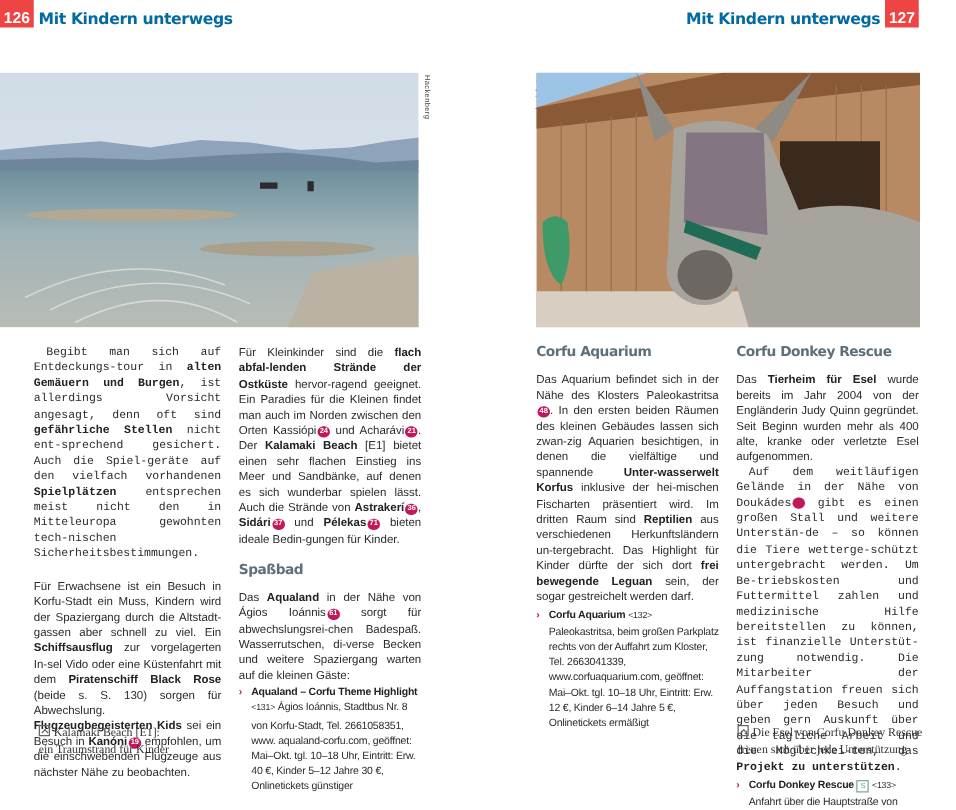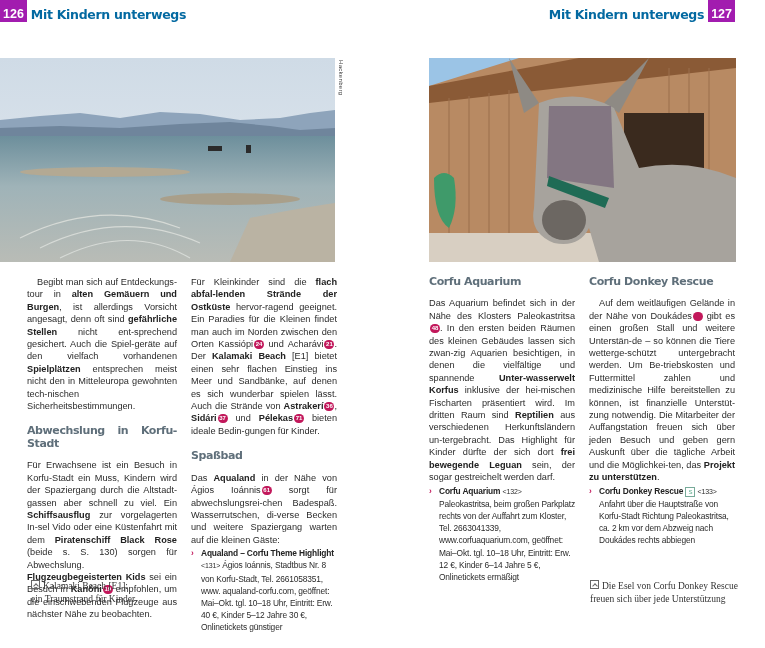--- a/index.html
+++ b/index.html
@@ -1,29 +1,29 @@
 <!DOCTYPE html>
 <html><head>
 <meta charset="utf-8">
 <style>
   html,body{margin:0;padding:0;background:#fff;}
   body{width:765px;height:648px;position:relative;overflow:hidden;font-family:"Liberation Sans",sans-serif;color:#2b2b2b;}
   .page{position:absolute;top:0;height:648px;}
   .left{left:0;width:382px;}
   .right{left:382px;width:383px;}
   .hdr{position:absolute;top:0;height:22px;display:flex;align-items:flex-end;}
-  .pnum{background:#a21caf;color:#fff;font-weight:bold;font-size:12.5px;padding:9px 3px 2px 3px;line-height:11px;}
+  .pnum{background:#ef4444;color:#fff;font-weight:bold;font-size:12.5px;padding:9px 3px 2px 3px;line-height:11px;}
   .htitle{color:#0369a1;font-weight:bold;font-size:12.5px;line-height:13px;padding:0 4px 1px 4px;font-family:"DejaVu Sans",sans-serif;letter-spacing:-0.3px;}
   .left .hdr{left:0;}
   .right .hdr{right:30px;}
   .photo{position:absolute;overflow:hidden;}
   .credit{position:absolute;font-size:6px;color:#444;writing-mode:vertical-rl;letter-spacing:0.3px;}
   .col{position:absolute;font-size:9.2px;line-height:12.4px;text-align:justify;hyphens:manual;}
   .col p{margin:0;}
-  .ind{text-indent:10px;}
+  .ind{text-indent:10px;font-family:Liberation Mono, monospace;}
   .col b{font-weight:bold;color:#222;}
   h3{margin:0 0 9px 0;font-size:11px;font-weight:bold;color:#5f6f7a;font-family:"DejaVu Sans",sans-serif;letter-spacing:-0.4px;}
   .spacer{height:13px;}
   .poi{display:inline-block;width:10px;height:9px;border-radius:5px;background:#c2185b;color:#fff;font-size:6px;line-height:9px;text-align:center;font-weight:bold;vertical-align:1px;margin-left:1px;}
   .info{font-size:8.4px;line-height:12.2px;font-family:"Liberation Sans",sans-serif;letter-spacing:-0.15px;text-align:left;padding-left:10px;position:relative;margin-top:1px;}
   .info .arr{position:absolute;left:0;top:0;color:#c2185b;font-weight:bold;}
   .info b{font-weight:bold;}
   .ref{font-size:7px;}
   .cap{position:absolute;font-family:"Liberation Serif",serif;font-size:9.5px;line-height:12.5px;color:#333;}
   .capicon{display:inline-block;width:7px;height:7px;border:1px solid #666;margin-right:3px;vertical-align:0;position:relative;}
@@ -62,21 +62,20 @@
       <path d="M20 180 Q100 140 180 170 M40 190 Q120 150 200 185 M60 200 Q130 165 190 200" stroke="#d6dad6" fill="none" stroke-width="1.2"></path>
       <rect x="208" y="88" width="14" height="5" fill="#2b2b2b"></rect>
       <rect x="246" y="87" width="5" height="8" fill="#2b2b2b"></rect>
     </svg>
   </div>
   <div class="credit" style="left:338px;top:60px;">Hackenberg</div>
 
   <div class="col" style="left:27px;top:276px;width:150px;">
     <p class="ind"><span>Begibt man sich auf Entdeckungs-tour in </span><b>alten Gemäuern und Burgen</b><span>, ist allerdings Vorsicht angesagt, denn oft sind </span><b>gefährliche Stellen</b><span> nicht ent-sprechend gesichert. Auch die Spiel-geräte auf den vielfach vorhandenen </span><b>Spielplätzen</b><span> entsprechen meist nicht den in Mitteleuropa gewohnten tech-nischen Sicherheitsbestimmungen.</span></p>
     <div class="spacer"></div>
-    <h3>Abwechslung in Korfu-Stadt</h3>
     <p><span>Für Erwachsene ist ein Besuch in Korfu-Stadt ein Muss, Kindern wird der Spaziergang durch die Altstadt-gassen aber schnell zu viel. Ein </span><b>Schiffsausflug</b><span> zur vorgelagerten In-sel Vido oder eine Küstenfahrt mit dem </span><b>Piratenschiff Black Rose</b><span> (beide s. S. 130) sorgen für Abwechslung. </span><b>Flugzeugbegeisterten Kids</b><span> sei ein Besuch in </span><b>Kanóni</b><span class="poi">19</span><span> empfohlen, um die einschwebenden Flugzeuge aus nächster Nähe zu beobachten.</span></p>
   </div>
 
   <div class="cap" style="left:31px;top:580px;width:150px;">
     <span class="capicon"></span><span>Kalamaki Beach [E1]:</span><br><span>ein Traumstrand für Kinder</span>
   </div>
 
   <div class="col" style="left:191px;top:276px;width:146px;">
     <p><span>Für Kleinkinder sind die </span><b>flach abfal-lenden Strände der Ostküste</b><span> hervor-ragend geeignet. Ein Paradies für die Kleinen findet man auch im Norden zwischen den Orten Kassiópi</span><span class="poi">24</span><span> und Acharávi</span><span class="poi">21</span><span>. Der </span><b>Kalamaki Beach</b><span> [E1] bietet einen sehr flachen Einstieg ins Meer und Sandbänke, auf denen es sich wunderbar spielen lässt. Auch die Strände von </span><b>Astrakerí</b><span class="poi">36</span><span>, </span><b>Sidári</b><span class="poi">37</span><span> und </span><b>Pélekas</b><span class="poi">71</span><span> bieten ideale Bedin-gungen für Kinder.</span></p>
     <div class="spacer"></div>
@@ -124,20 +123,21 @@
   <div class="col" style="left:47px;top:276px;width:146px;">
     <h3>Corfu Aquarium</h3>
     <p><span>Das Aquarium befindet sich in der Nähe des Klosters Paleokastritsa</span><span class="poi">48</span><span>. In den ersten beiden Räumen des kleinen Gebäudes lassen sich zwan-zig Aquarien besichtigen, in denen die vielfältige und spannende </span><b>Unter-wasserwelt Korfus</b><span> inklusive der hei-mischen Fischarten präsentiert wird. Im dritten Raum sind </span><b>Reptilien</b><span> aus verschiedenen Herkunftsländern un-tergebracht. Das Highlight für Kinder dürfte der sich dort </span><b>frei bewegende Leguan</b><span> sein, der sogar gestreichelt werden darf.</span></p>
     <div class="info">
       <span class="arr">›</span><b>Corfu Aquarium</b> <span class="ref">&lt;132&gt;</span><span> Paleokastritsa, beim großen Parkplatz rechts von der Auffahrt zum Kloster, Tel. 2663041339, www.corfuaquarium.com, geöffnet: Mai–Okt. tgl. 10–18 Uhr, Eintritt: Erw. 12 €, Kinder 6–14 Jahre 5 €, Onlinetickets ermäßigt</span>
     </div>
   </div>
 
   <div class="col" style="left:207px;top:276px;width:146px;">
     <h3>Corfu Donkey Rescue</h3>
+    <p><span>Das </span><b>Tierheim für Esel</b><span> wurde bereits im Jahr 2004 von der Engländerin Judy Quinn gegründet. Seit Beginn wurden mehr als 400 alte, kranke oder verletzte Esel aufgenommen.</span></p>
     <p class="ind"><span>Auf dem weitläufigen Gelände in der Nähe von Doukádes</span><span class="poi">50</span><span> gibt es einen großen Stall und weitere Unterstän-de – so können die Tiere wetterge-schützt untergebracht werden. Um Be-triebskosten und Futtermittel zahlen und medizinische Hilfe bereitstellen zu können, ist finanzielle Unterstüt-zung notwendig. Die Mitarbeiter der Auffangstation freuen sich über jeden Besuch und geben gern Auskunft über die tägliche Arbeit und die Möglichkei-ten, das </span><b>Projekt zu unterstützen</b><span>.</span></p>
     <div class="info">
       <span class="arr">›</span><b>Corfu Donkey Rescue</b> <span class="ticon">S</span> <span class="ref">&lt;133&gt;</span><span> Anfahrt über die Hauptstraße von Korfu-Stadt Richtung Paleokastritsa, ca. 2 km vor dem Abzweig nach Doukádes rechts abbiegen</span>
     </div>
   </div>
 
   <div class="cap" style="left:208px;top:580px;width:160px;">
     <span class="capicon"></span><span>Die Esel von Corfu Donkey Rescue</span><br><span>freuen sich über jede Unterstützung</span>
   </div>
 </div>

